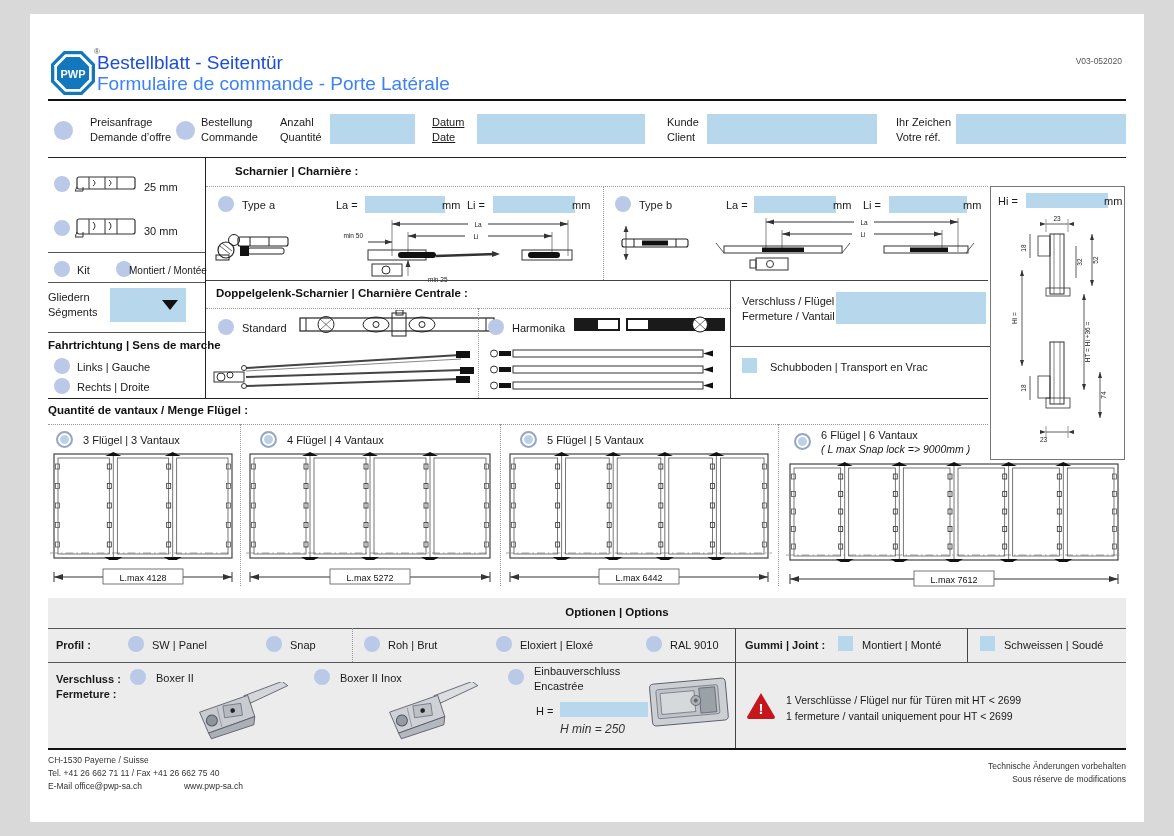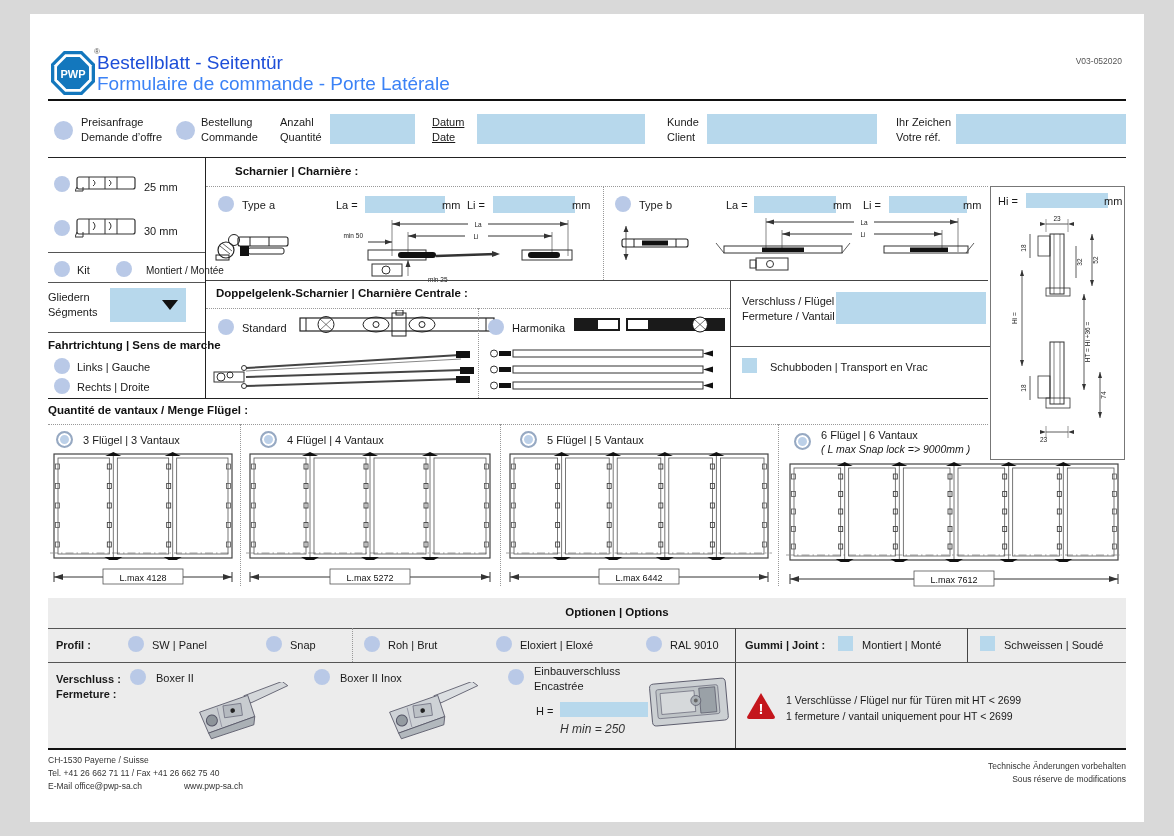--- a/index.html
+++ b/index.html
@@ -40,21 +40,21 @@
     <polygon points="16.4,7 29.6,7 39,16.4 39,29.6 29.6,39 16.4,39 7,29.6 7,16.4" fill="#1377bd"></polygon>
     <text x="23" y="27.5" text-anchor="middle" font-size="11" font-weight="bold" fill="#ffffff">PWP</text>
   </svg>
   <div class="a" style="left:64px;top:33px;font-size:8px;color:#555;">®</div>
   <div class="a" style="left:67px;top:38px;font-size:19px;color:#1d4ed8;">Bestellblatt - Seitentür</div>
   <div class="a" style="left:67px;top:59px;font-size:19px;color:#3b82f6;">Formulaire de commande - Porte Latérale</div>
   <div class="a" style="right:22px;top:42px;font-size:8.5px;color:#555;">V03-052020</div>
   <div class="a hline2" style="left:18px;right:18px;top:85px;"></div>
 
   <div class="a radio-lg" style="left:24px;top:107px;"></div>
-  <div class="a lbl" style="left:51px;top:101px;">
+  <div class="a lbl" style="left:60px;top:101px;">
     <div>Preisanfrage</div>
         <div>Demande d’offre</div>
   </div>
   <div class="a radio-lg" style="left:146px;top:107px;"></div>
   <div class="a lbl" style="left:171px;top:101px;">
     <div>Bestellung</div>
         <div>Commande</div>
   </div>
   <div class="a lbl" style="left:250px;top:101px;">
     <div>Anzahl</div>
@@ -99,21 +99,21 @@
     <line x1="42" y1="6" x2="42" y2="21" stroke="#333"></line>
     <path d="M2 19 l-2 5 h8 v-5" fill="none" stroke="#333"></path>
     <path d="M18 9 q4 4 0 8 M34 9 q4 4 0 8" fill="none" stroke="#333"></path>
   </svg>
   <div class="a lbl" style="left:114px;top:210px;">30 mm</div>
 
   <div class="a hline" style="left:18px;top:238px;width:157px;border-top-color:#555;"></div>
   <div class="a radio" style="left:24px;top:247px;"></div>
   <div class="a lbl" style="left:47px;top:249px;">Kit</div>
   <div class="a radio" style="left:86px;top:247px;"></div>
-  <div class="a lbl10" style="left:116px;top:250px;">Montiert / Montée</div>
+  <div class="a lbl10" style="left:99px;top:250px;">Montiert / Montée</div>
 
   <div class="a hline" style="left:18px;top:268px;width:157px;border-top-color:#555;"></div>
   <div class="a lbl" style="left:18px;top:276px;">
     <div>Gliedern</div>
         <div>Ségments</div>
   </div>
   <div class="a dd" style="left:80px;top:274px;width:76px;height:34px;">
     <div class="dd-arrow"></div>
   </div>
 

